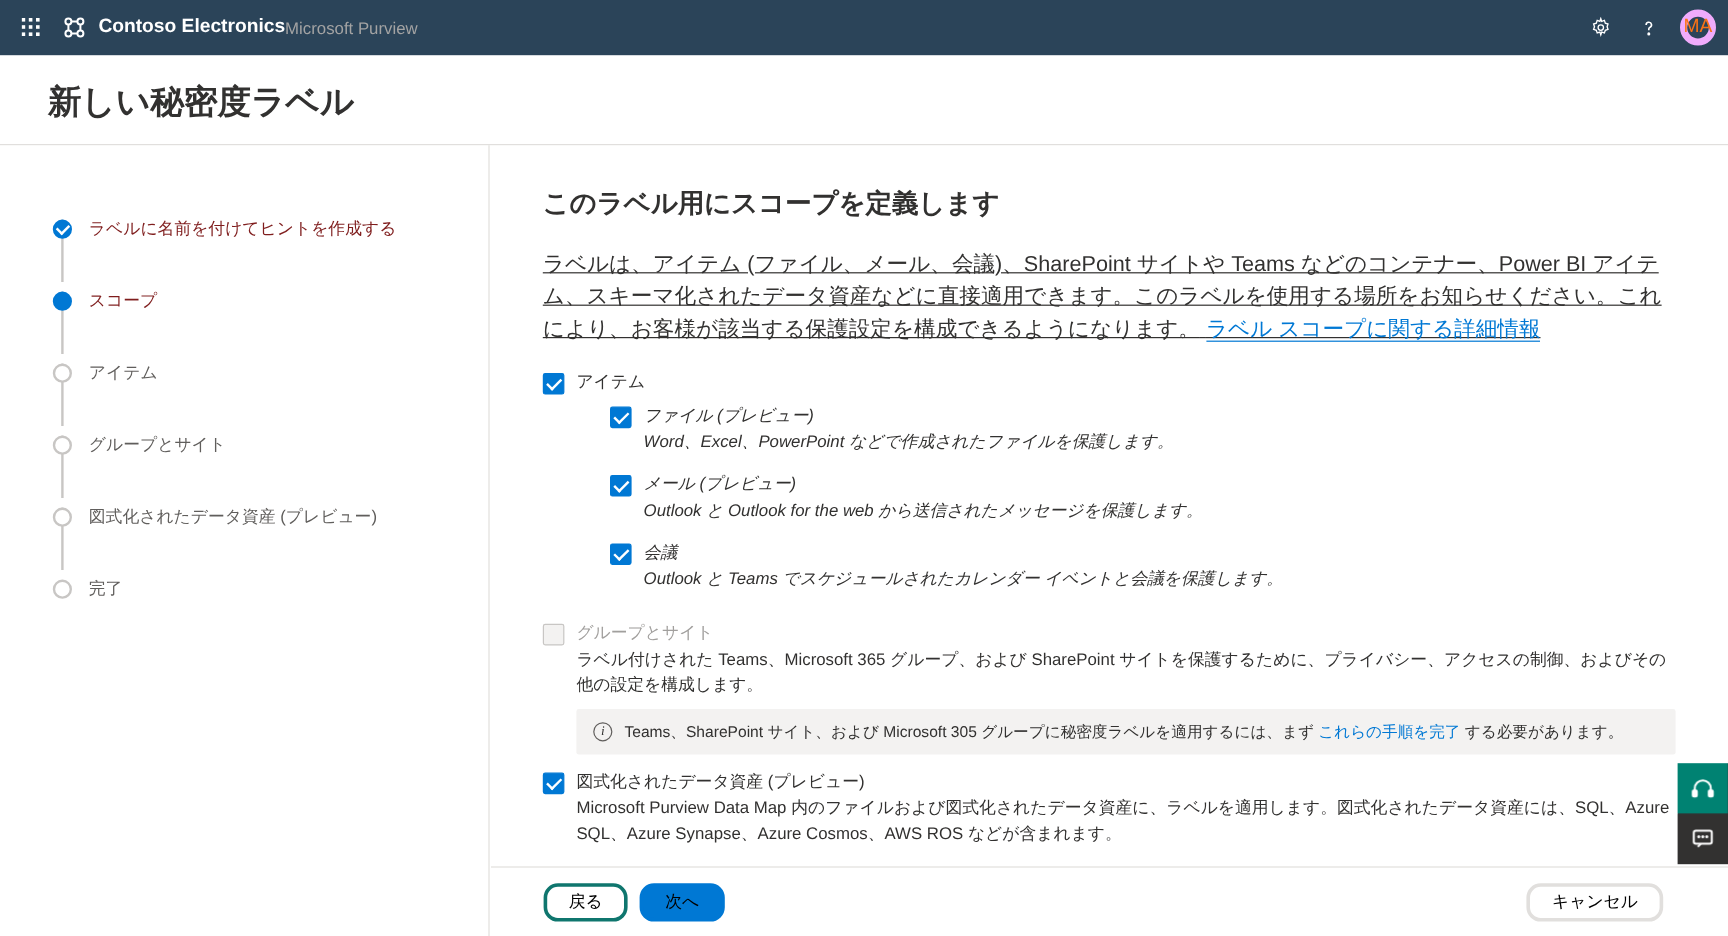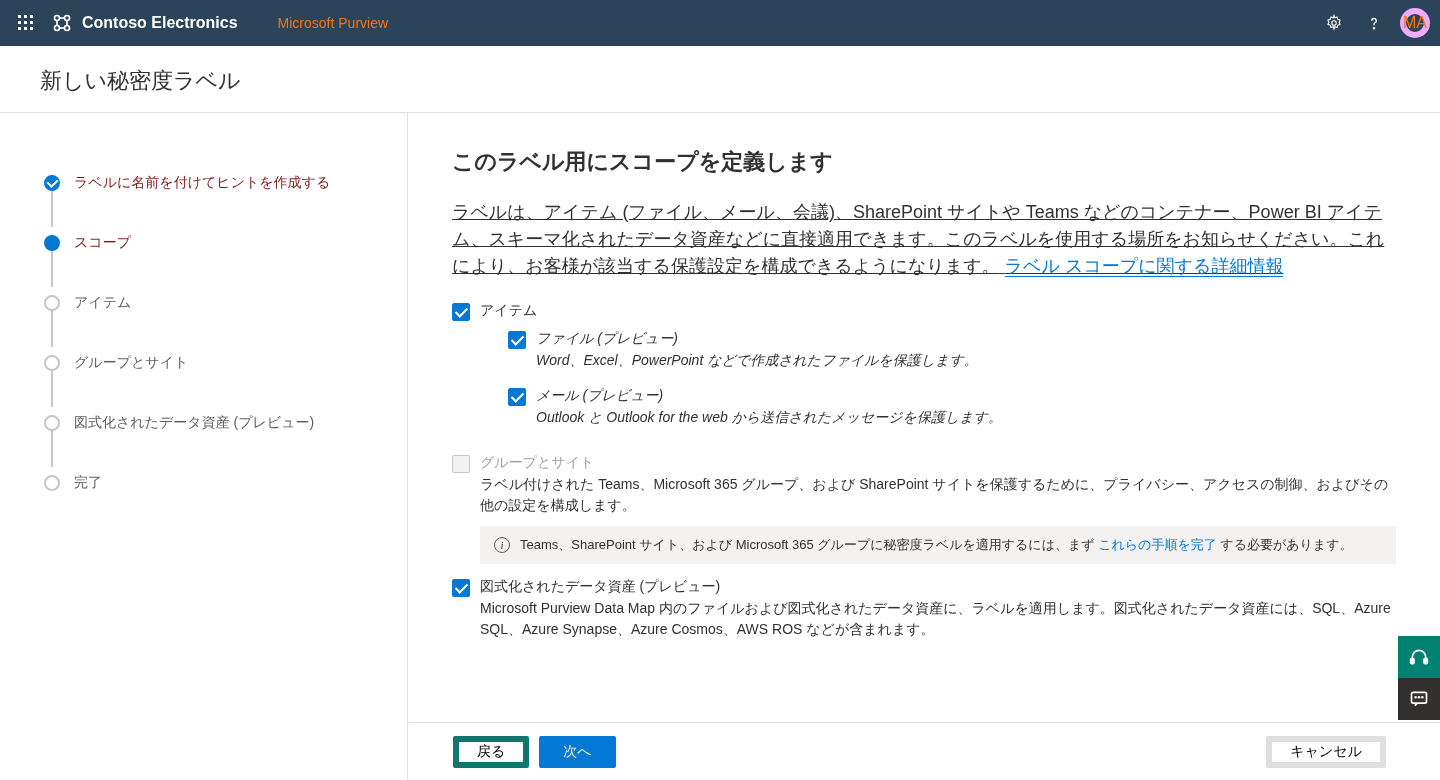--- a/index.html
+++ b/index.html
@@ -5,28 +5,28 @@
   * { box-sizing: border-box; margin: 0; padding: 0; }
   body { font-family: "Segoe UI", "Yu Gothic UI", sans-serif; font-size: 14px; color: #323130; background: #fff; width: 1440px; height: 780px; overflow: hidden; position: relative; }
 
   
   .header { background: #2b4459; color: #fff; height: 46px; display: flex; align-items: center; padding: 0 10px; }
   .waffle { width: 32px; height: 32px; display: flex; align-items: center; justify-content: center; cursor: pointer; }
   .waffle svg { fill: #fff; }
   .logo-group { display: flex; align-items: center; margin-left: 10px; }
   .logo-mark { width: 20px; height: 20px; margin-right: 10px; }
   .org-name { font-size: 16px; font-weight: 600; color: #fff; }
-  .product-name { font-size: 14px; color: #f97316; margin-left: 40px; }
+  .product-name { font-size: 14px; color: #a3a3a3; }
   .header-spacer { flex: 1; }
   .header-icon { width: 32px; height: 32px; display: flex; align-items: center; justify-content: center; cursor: pointer; margin: 0 4px; }
   .avatar { width: 30px; height: 30px; border-radius: 50%; border: 6px solid #f0abfc; display: flex; align-items: center; justify-content: center; font-size: 16px; color: #f97316; margin-left: 6px; cursor: pointer; }
 
   
   .title-bar { padding: 20px 40px 16px; border-bottom: 1px solid #e1dfdd; }
-  .title-bar h1 { font-size: 22px; font-weight: 400; }
+  .title-bar h1 { font-size: 28px; font-weight: 700; }
 
   
   .body { display: flex; height: calc(100% - 46px - 60px); }
   .nav-col { width: 408px; padding: 40px 0 0 44px; border-right: 1px solid #e1dfdd; }
   .content-col { flex: 1; padding: 34px 44px 100px 44px; overflow-y: auto; }
 
   
   .wiz-step { display: flex; align-items: center; position: relative; height: 60px; }
   .wiz-step:not(:last-child)::after { content: ""; position: absolute; left: 7px; top: 22px; width: 2px; height: 52px; background: #c8c6c4; }
   .wiz-step.done::after, .wiz-step.current::after { }
@@ -57,22 +57,22 @@
 
   .sub-items { margin-left: 28px; margin-top: 10px; }
   .sub-items .scope-item { margin-bottom: 8px; font-style: italic; }
   .sub-items .scope-desc { margin-bottom: 8px; }
 
   .info-bar { background: #f3f2f1; padding: 10px 14px; display: flex; align-items: center; font-size: 13px; color: #323130; margin: 6px 0 14px 28px; border-radius: 2px; }
   .info-bar .info-icon { width: 16px; height: 16px; border: 1px solid #605e5c; border-radius: 50%; display: flex; align-items: center; justify-content: center; font-size: 11px; margin-right: 10px; flex-shrink: 0; font-style: italic; font-family: serif; }
 
   
   .footer { position: absolute; bottom: 0; left: 409px; right: 0; height: 58px; border-top: 1px solid #e1dfdd; display: flex; align-items: center; padding: 0 44px; background: #fff; }
-  .btn { height: 32px; padding: 0 18px; border: 6px solid #0f766e; background: #fff; font-size: 14px; cursor: pointer; border-radius: 2px; margin-right: 10px; }
-  .btn.primary { background: #0078d4; border-color: #0078d4; color: #fef9c3; text-align: center; }
+  .btn { height: 32px; padding: 0 18px; border: 3px solid #0f766e; background: #fff; font-size: 14px; cursor: pointer; border-radius: 12px; margin-right: 10px; }
+  .btn.primary { background: #0078d4; border-color: #0078d4; color: #000000; text-align: center; }
   .footer-spacer { flex: 1; }
 
   
   .float-btns { position: absolute; right: 0; bottom: 60px; }
   .float-btn { width: 42px; height: 42px; display: flex; align-items: center; justify-content: center; cursor: pointer; }
   .float-btn.teal { background: #008272; }
   .float-btn.dark { background: #323130; }
 </style>
 </head>
 <body>
@@ -172,35 +172,42 @@
               <div class="scope-desc">Word、Excel、PowerPoint などで作成されたファイルを保護します。</div>
             </div>
           </div>
           <div class="scope-item">
             <div class="checkbox checked"></div>
             <div class="scope-body">
               <div class="scope-title">メール (プレビュー)</div>
               <div class="scope-desc">Outlook と Outlook for the web から送信されたメッセージを保護します。</div>
             </div>
           </div>
+          <div class="scope-item">
+            <div class="checkbox checked"></div>
+            <div class="scope-body">
+              <div class="scope-title">会議</div>
+              <div class="scope-desc">Outlook と Teams でスケジュールされたカレンダー イベントと会議を保護します。</div>
+            </div>
+          </div>
         </div>
       </div>
     </div>
 
     <div class="scope-item">
       <div class="checkbox disabled"></div>
       <div class="scope-body">
         <div class="scope-title disabled">グループとサイト</div>
         <div class="scope-desc">ラベル付けされた Teams、Microsoft 365 グループ、および SharePoint サイトを保護するために、プライバシー、アクセスの制御、およびその他の設定を構成します。</div>
       </div>
     </div>
     <div class="info-bar">
       <div class="info-icon">i</div>
       <div>
-        <span>Teams、SharePoint サイト、および Microsoft 365 グループに秘密度ラベルを適用するには、まず </span><span class="link">これらの手順を完了</span><span> する必要があります。</span>
+        <span>Teams、SharePoint サイト、および Microsoft 305 グループに秘密度ラベルを適用するには、まず </span><span class="link">これらの手順を完了</span><span> する必要があります。</span>
       </div>
     </div>
 
     <div class="scope-item">
       <div class="checkbox checked"></div>
       <div class="scope-body">
         <div class="scope-title">図式化されたデータ資産 (プレビュー)</div>
         <div class="scope-desc">Microsoft Purview Data Map 内のファイルおよび図式化されたデータ資産に、ラベルを適用します。図式化されたデータ資産には、SQL、Azure SQL、Azure Synapse、Azure Cosmos、AWS ROS などが含まれます。</div>
       </div>
     </div>

